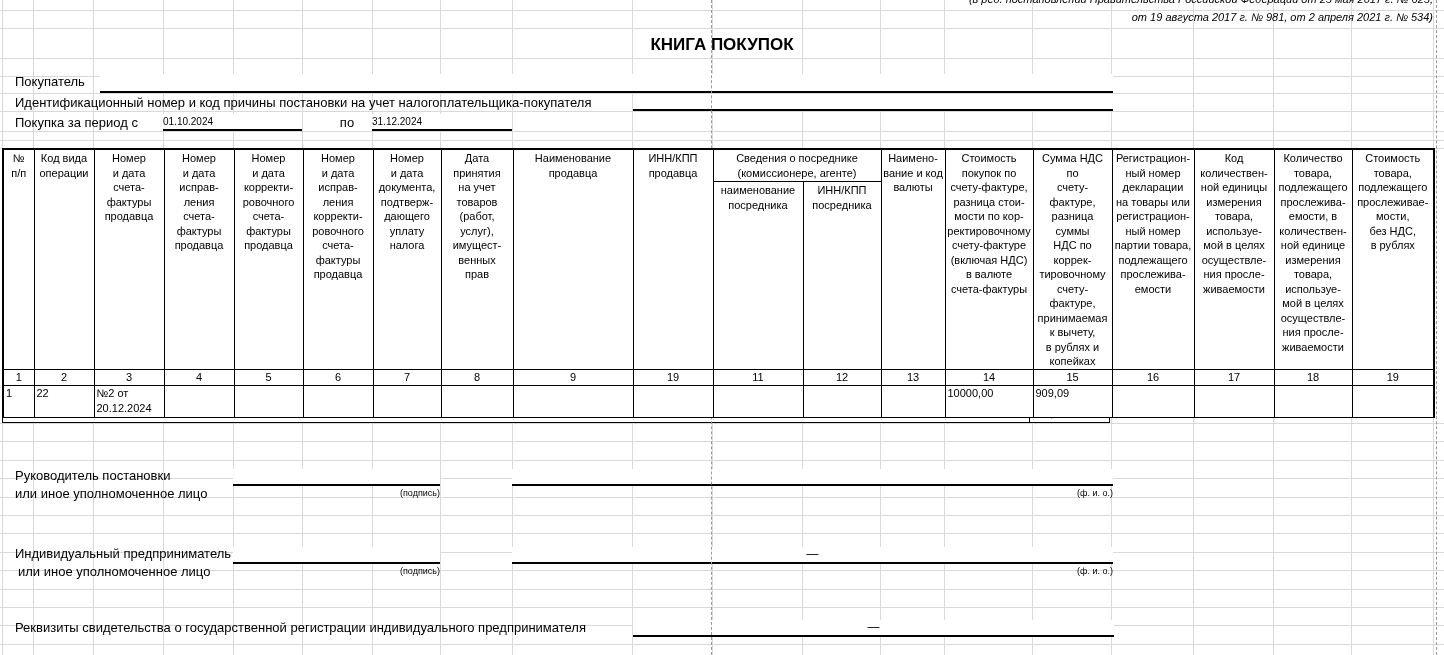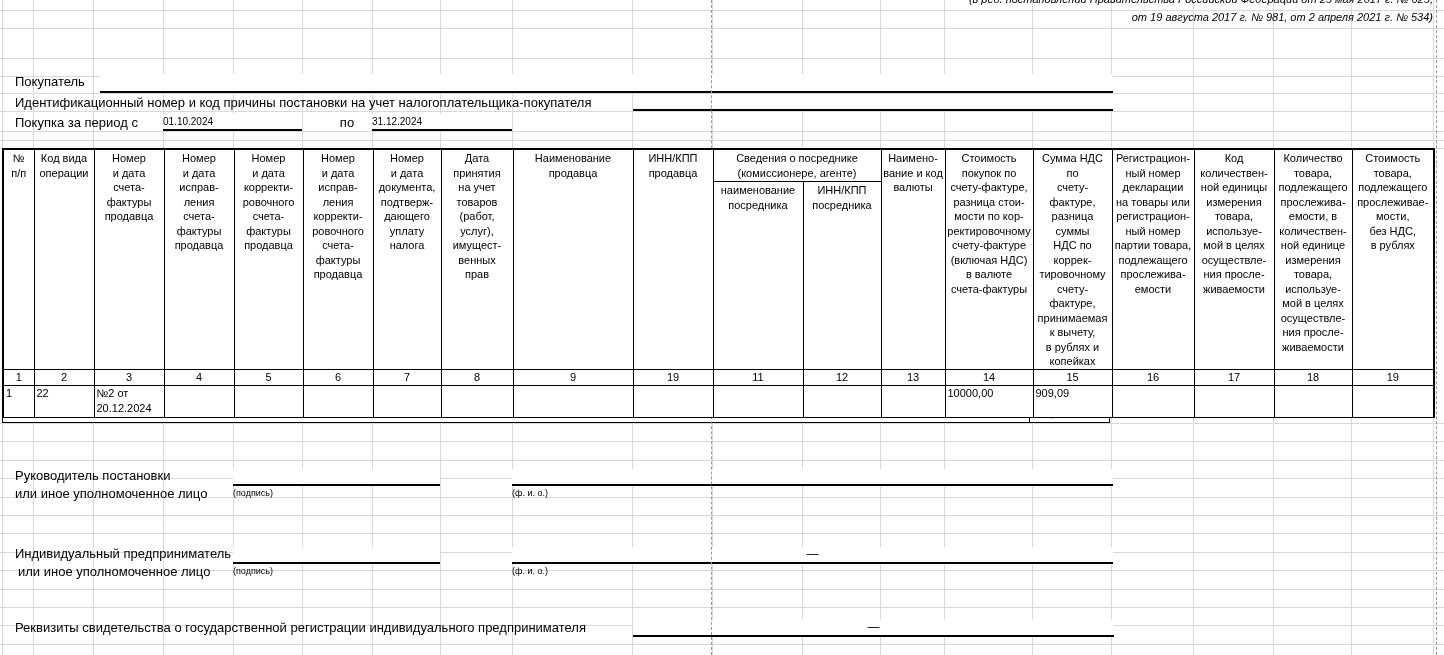--- a/index.html
+++ b/index.html
@@ -40,21 +40,21 @@
   tr.nums td{height:15px;font-size:11px;line-height:14px;text-align:center;padding:0;}
   tr.data td{height:31px;font-size:11px;line-height:15px;text-align:left;vertical-align:top;padding:0 2px;white-space:pre-line;overflow:hidden;}
   .total-cell{position:absolute;top:405px;height:18px;background:#fff;border:1px solid #000;border-top:none;box-sizing:border-box;font-size:11px;line-height:16px;z-index:1;}
   .total-label-cell{left:2px;width:1028px;text-align:right;padding-right:4px;}
   .total-value-cell{left:1030px;width:80px;border-left:none;text-align:left;padding-left:2px;}
   .sig-line{position:absolute;background:#fff;border-bottom:2px solid #000;z-index:1;box-sizing:border-box;text-align:center;font-size:12px;line-height:15px;}
   .sig-line-1,.sig-line-2{left:233px;width:207px;height:17px;}
   .fio-line-1,.fio-line-2{left:512px;width:601px;height:17px;}
   .sig-line-1,.fio-line-1{top:469px;}
   .sig-line-2,.fio-line-2{top:547px;}
-  .caption{position:absolute;font-size:9px;text-align:left;z-index:3;}
+  .caption{position:absolute;font-size:9px;text-align:right;z-index:3;}
   .cap-sig-1,.cap-sig-2{left:233px;width:207px;}
   .cap-fio-1,.cap-fio-2{left:512px;width:601px;}
   .cap-sig-1,.cap-fio-1{top:488px;}
   .cap-sig-2,.cap-fio-2{top:566px;}
   .head-l1{left:5px;top:468px;}
   .head-l2{left:5px;top:486px;}
   .ip-l1{left:5px;top:546px;}
   .ip-l2{left:8px;top:564px;}
   .req-lbl{left:5px;top:620px;}
   .req-line{position:absolute;left:633px;top:620px;width:481px;height:17px;background:#fff;border-bottom:2px solid #000;z-index:1;box-sizing:border-box;text-align:center;font-size:12px;line-height:15px;}
@@ -108,20 +108,21 @@
       <line x1="0" y1="625.5" x2="1444" y2="625.5"></line>
       <line x1="0" y1="644.5" x2="1444" y2="644.5"></line>
     </svg>
 
   <div class="pagebreak pb1"></div>
   <div class="pagebreak pb2"></div>
 
   <div class="amend amend1">(в ред. постановлений Правительства Российской Федерации от 25 мая 2017 г. № 625,</div>
   <div class="amend amend2">от 19 августа 2017 г. № 981, от 2 апреля 2021 г. № 534)</div>
 
+  <div class="title">КНИГА ПОКУПОК</div>
 
   <div class="lbl buyer-lbl">Покупатель</div>
   <div class="field buyer-field"></div>
 
   <div class="lbl inn-lbl">Идентификационный номер и код причины постановки на учет налогоплательщика-покупателя</div>
   <div class="field inn-field"></div>
 
   <div class="lbl period-lbl">Покупка за период с</div>
   <div class="field date-field date1">01.10.2024</div>
   <div class="lbl po-lbl">по</div>

